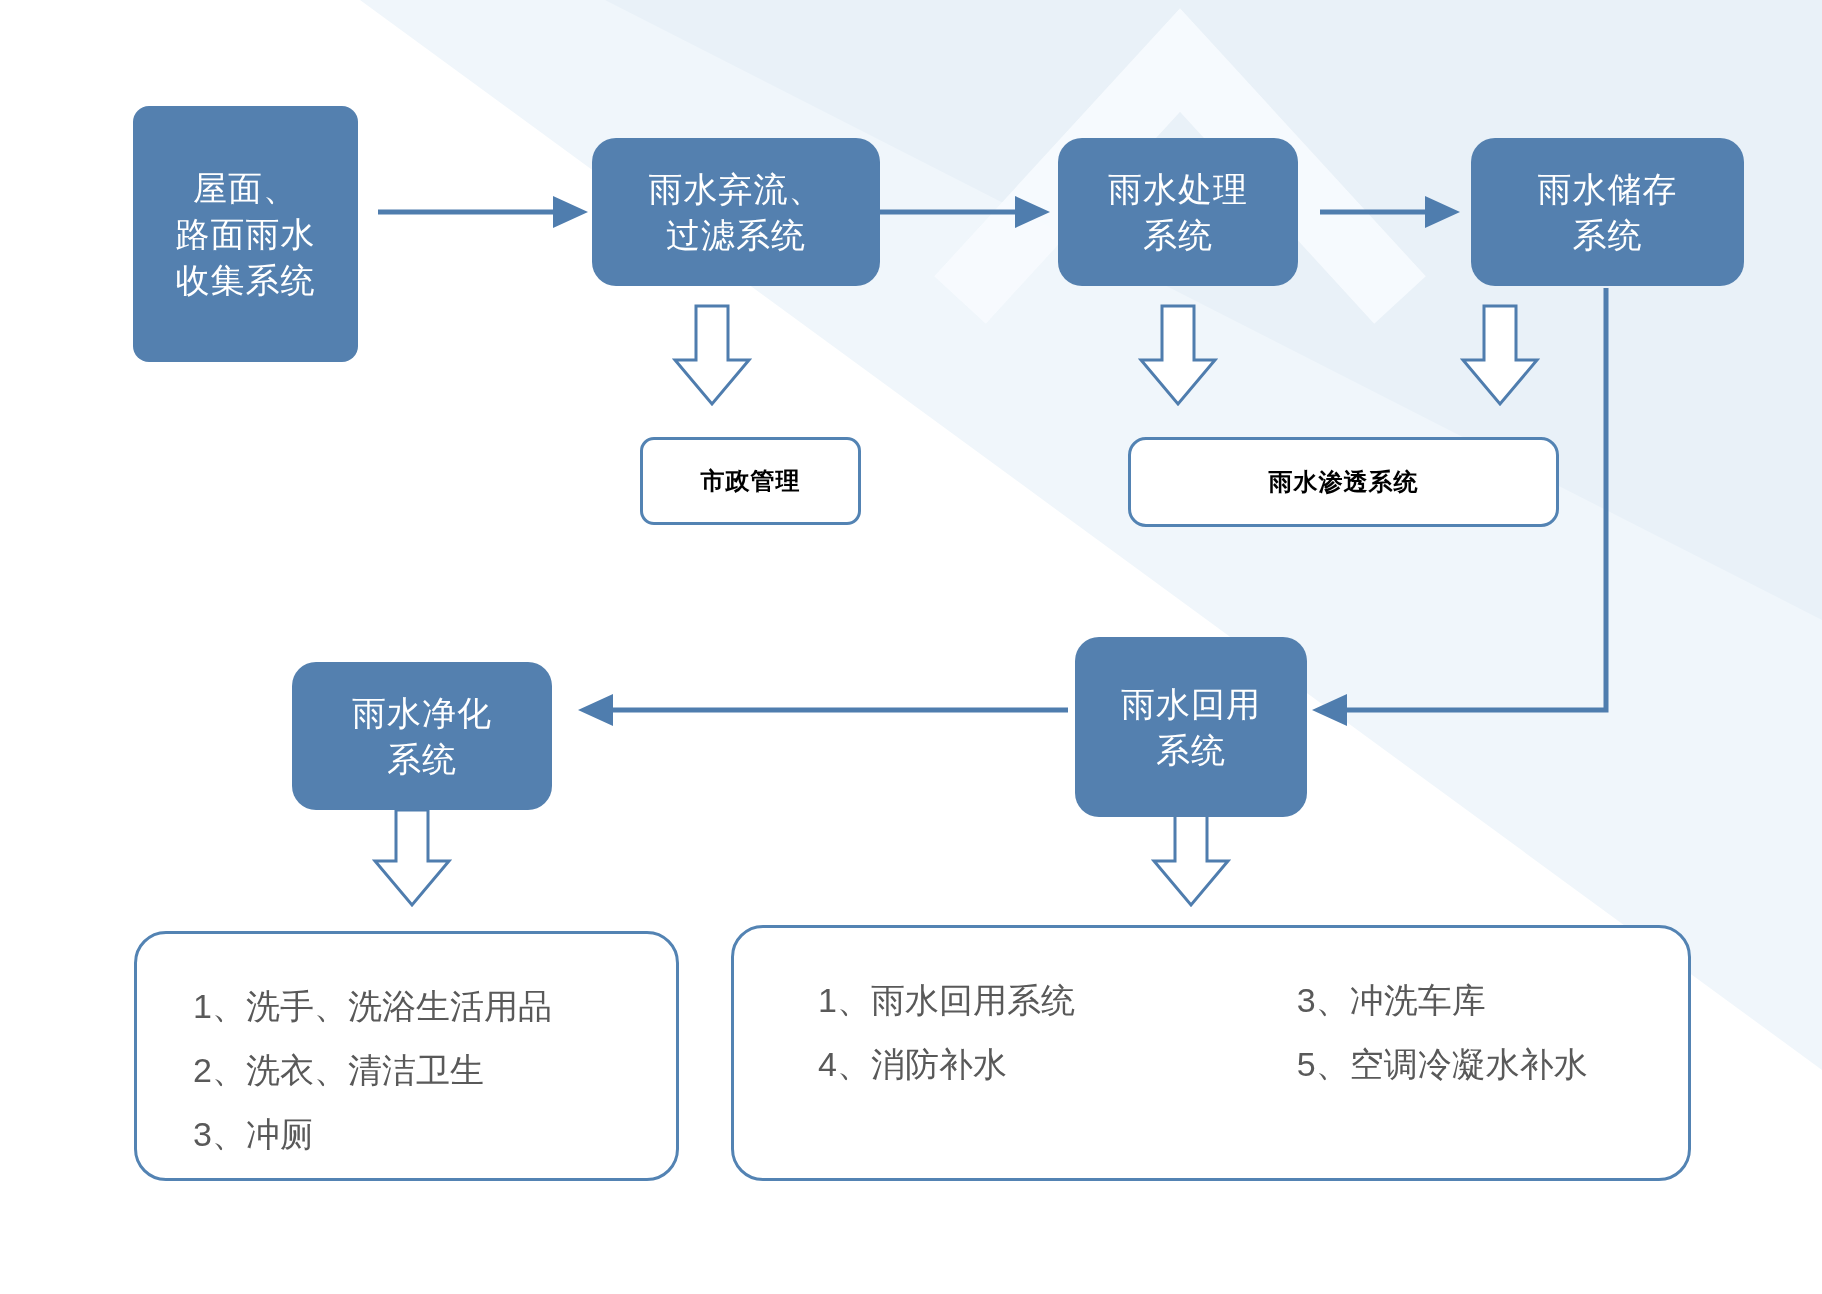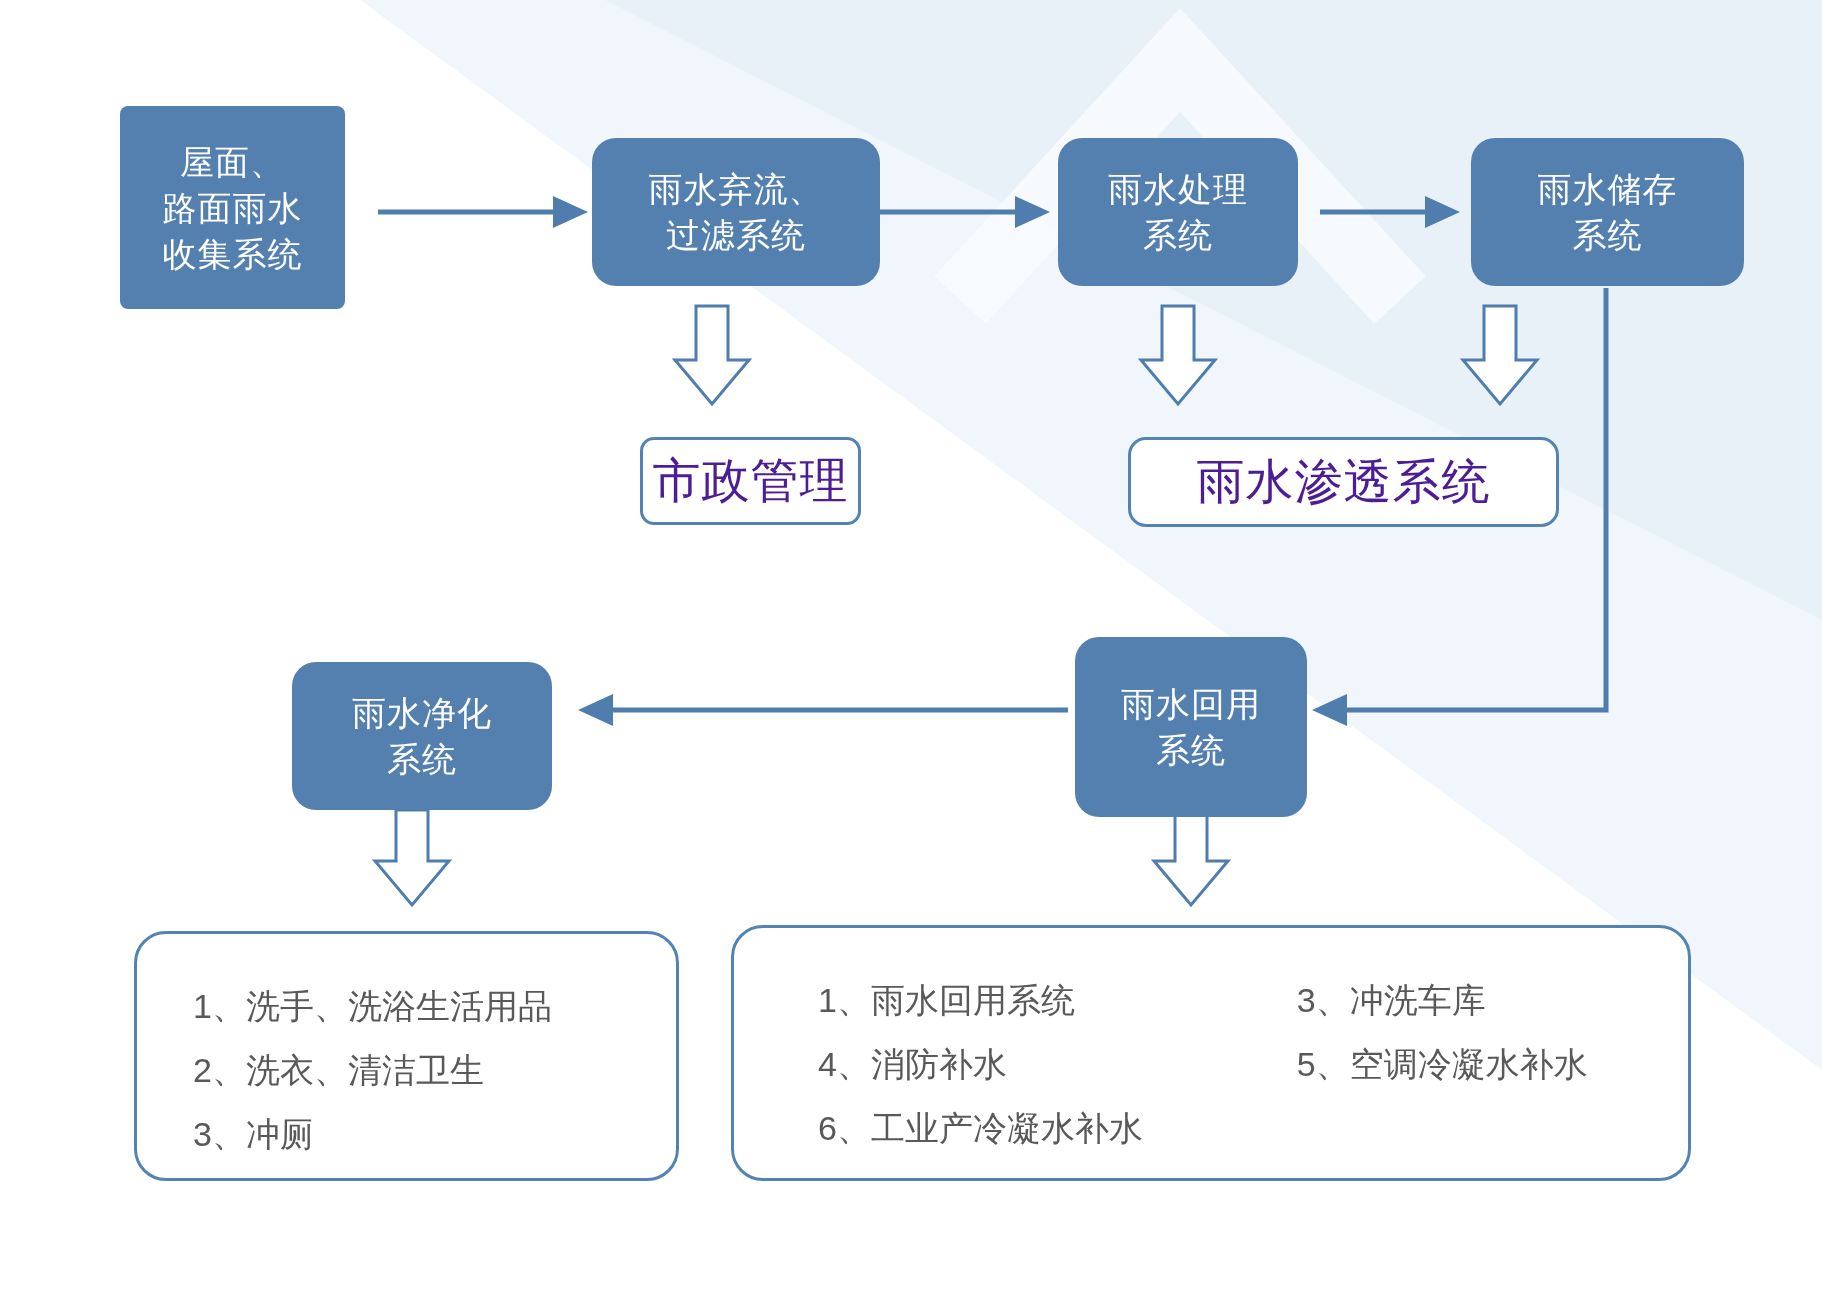--- a/index.html
+++ b/index.html
@@ -13,21 +13,21 @@
     position:absolute;display:flex;flex-direction:column;
     align-items:center;justify-content:center;
     background:#5480af;color:#ffffff;border-radius:24px;
     text-align:center;line-height:46px;font-size:34px;
     letter-spacing:1px;
   }
   .node .ln{display:block;}
   .outbox{
     position:absolute;display:flex;align-items:center;justify-content:center;
     background:#ffffff;border:3px solid #5383b3;border-radius:16px;
-    color:#4c1d95;font-size:48px;letter-spacing:1px;
+    color:#000000;font-size:24px;letter-spacing:1px;font-weight:bold;
   }
   .listbox{
     position:absolute;background:#ffffff;border:3px solid #5383b3;border-radius:32px;
     color:#595959;font-size:34px;box-sizing:border-box;
   }
   .listbox .item{line-height:64px;white-space:nowrap;}
   #list-left{padding:40px 20px 0 56px;}
   #list-right{display:grid;grid-template-columns:57% 43%;align-content:start;
     padding:40px 30px 4px 84px;}
 </style>
@@ -69,21 +69,21 @@
       <polygon points="578,710 613,694 613,726" fill="#4f7dae"></polygon>
     </g>
 
     <path d="M 696,306 L 728,306 L 728,360 L 749,360 L 712,404 L 675,360 L 696,360 Z" fill="#ffffff" stroke="#4f7dae" stroke-width="3"></path>
     <path d="M 1162,306 L 1194,306 L 1194,360 L 1215,360 L 1178,404 L 1141,360 L 1162,360 Z" fill="#ffffff" stroke="#4f7dae" stroke-width="3"></path>
     <path d="M 1484,306 L 1516,306 L 1516,360 L 1537,360 L 1500,404 L 1463,360 L 1484,360 Z" fill="#ffffff" stroke="#4f7dae" stroke-width="3"></path>
     <path d="M 396,810 L 428,810 L 428,861 L 449,861 L 412,905 L 375,861 L 396,861 Z" fill="#ffffff" stroke="#4f7dae" stroke-width="3"></path>
     <path d="M 1175,810 L 1207,810 L 1207,861 L 1228,861 L 1191,905 L 1154,861 L 1175,861 Z" fill="#ffffff" stroke="#4f7dae" stroke-width="3"></path>
   </svg>
 
-  <div class="node" style="left:120px;top:106px;width:225px;height:203px;border-radius:8px;">
+  <div class="node" style="left:133px;top:106px;width:225px;height:256px;border-radius:16px;">
     <span class="ln">屋面、</span>
     <span class="ln">路面雨水</span>
     <span class="ln">收集系统</span>
   </div>
 
   <div class="node" style="left:592px;top:138px;width:288px;height:148px;">
     <span class="ln">雨水弃流、</span>
     <span class="ln">过滤系统</span>
   </div>
 
@@ -119,16 +119,15 @@
     <div class="item">1、洗手、洗浴生活用品</div>
     <div class="item">2、洗衣、清洁卫生</div>
     <div class="item">3、冲厕</div>
   </div>
 
   <div id="list-right" class="listbox" style="left:731px;top:925px;width:960px;height:256px;">
     <div class="item">1、雨水回用系统</div>
     <div class="item">3、冲洗车库</div>
     <div class="item">4、消防补水</div>
     <div class="item">5、空调冷凝水补水</div>
-    <div class="item">6、工业产冷凝水补水</div>
   </div>
 
 </div>
 
 </body></html>

